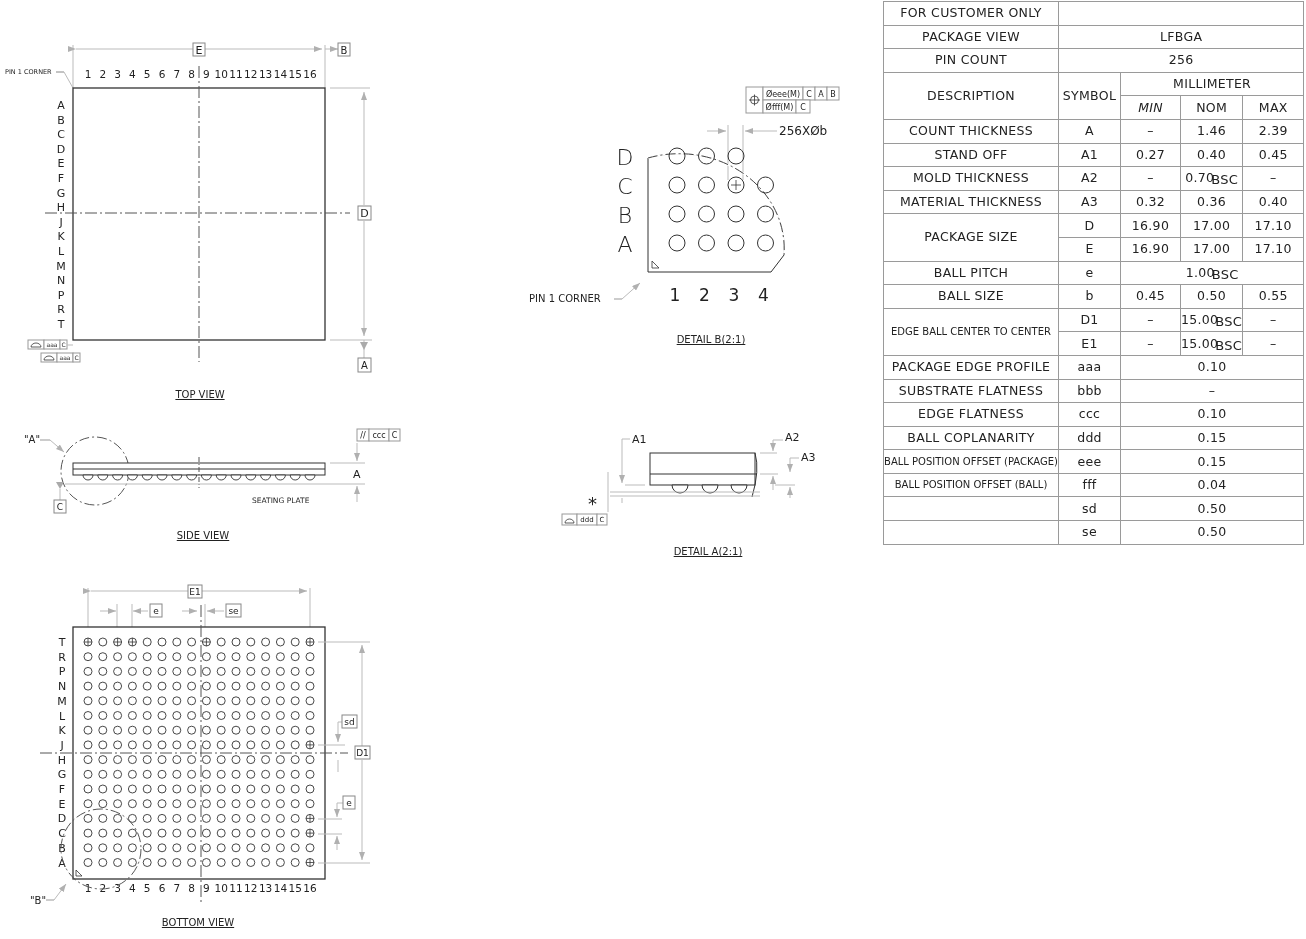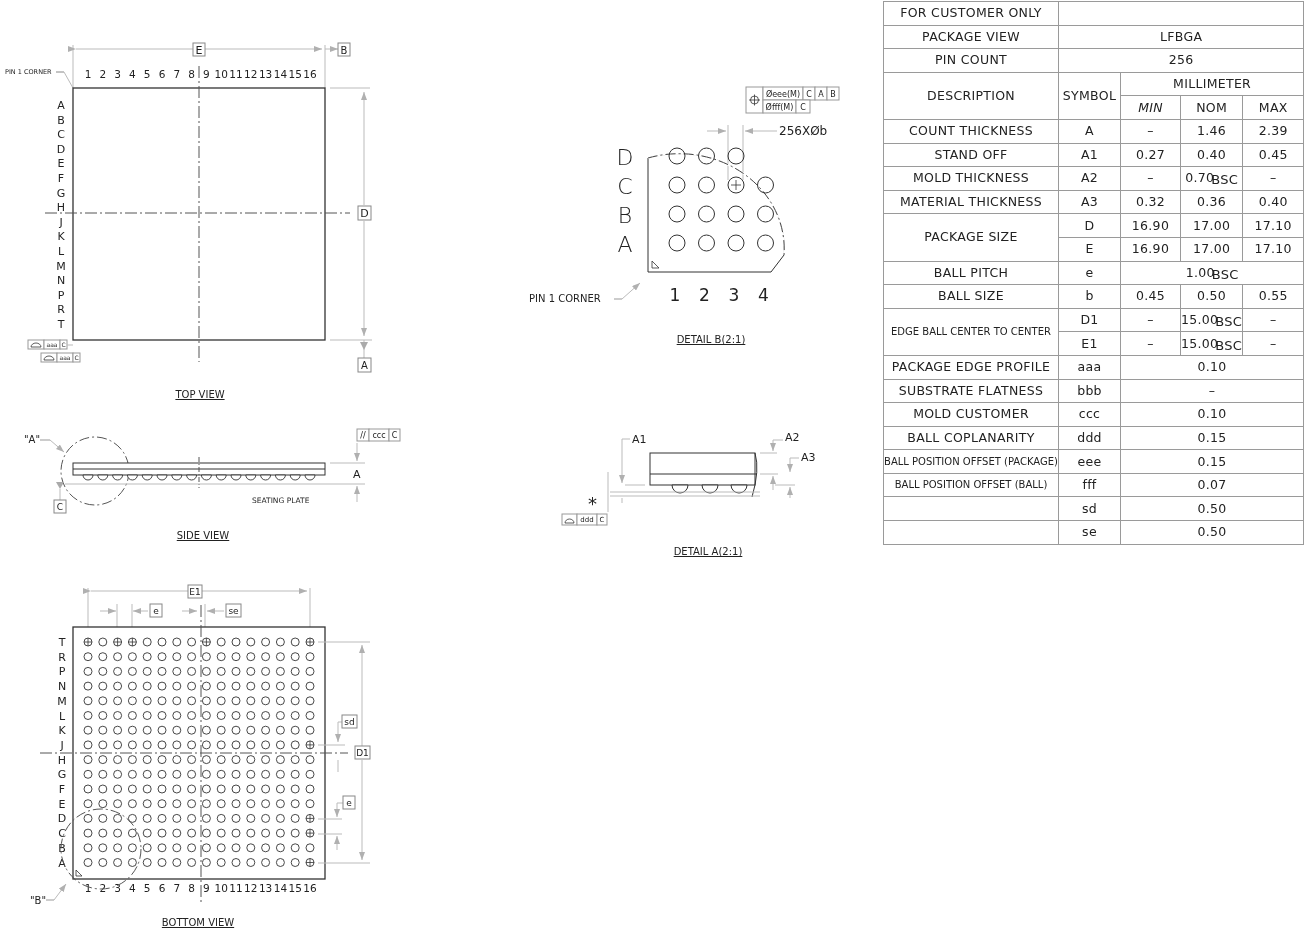--- a/index.html
+++ b/index.html
@@ -752,38 +752,38 @@
     <td>PACKAGE EDGE PROFILE</td>
     <td>aaa</td>
     <td colspan="3">0.10</td>
   </tr>
   <tr>
     <td>SUBSTRATE FLATNESS</td>
     <td>bbb</td>
     <td colspan="3">–</td>
   </tr>
   <tr>
-    <td>MOLD CUSTOMER</td>
+    <td>EDGE FLATNESS</td>
     <td>ccc</td>
     <td colspan="3">0.10</td>
   </tr>
   <tr>
     <td>BALL COPLANARITY</td>
     <td>ddd</td>
     <td colspan="3">0.15</td>
   </tr>
   <tr>
     <td class="small">BALL POSITION OFFSET (PACKAGE)</td>
     <td>eee</td>
     <td colspan="3">0.15</td>
   </tr>
   <tr>
     <td class="small">BALL POSITION OFFSET (BALL)</td>
     <td>fff</td>
-    <td colspan="3">0.07</td>
+    <td colspan="3">0.04</td>
   </tr>
   <tr>
     <td></td>
     <td>sd</td>
     <td colspan="3">0.50</td>
   </tr>
   <tr>
     <td></td>
     <td>se</td>
     <td colspan="3">0.50</td>

